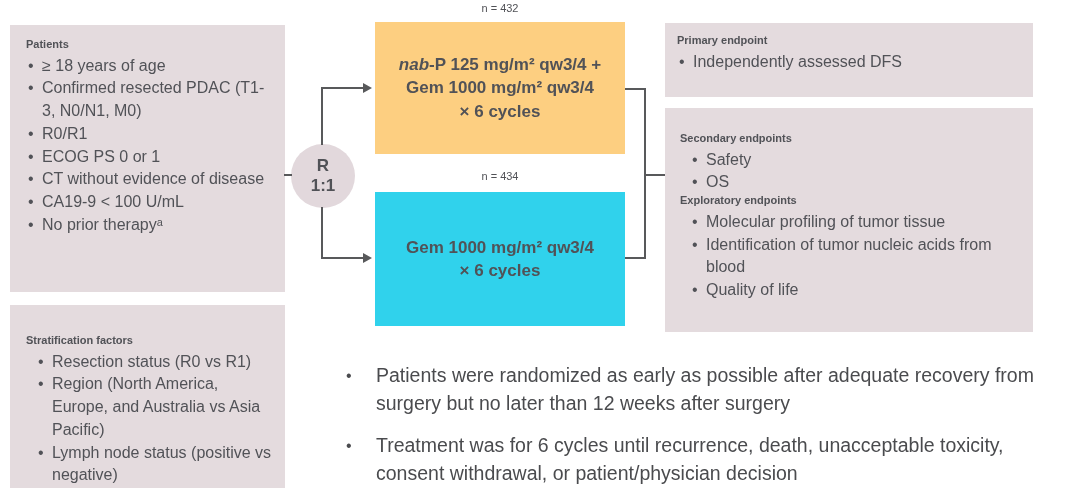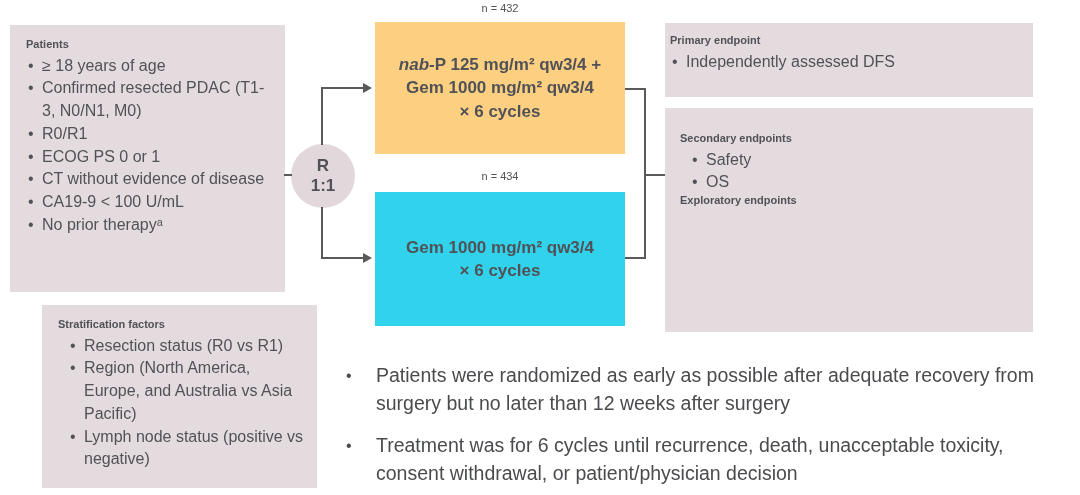--- a/index.html
+++ b/index.html
@@ -17,21 +17,21 @@
   
   .panel{position:absolute;background:var(--panel_bg);box-sizing:border-box;}
   .panel .title{font-weight:700;font-size:11px;line-height:1.25;}
   .blist{list-style:none;margin:3px 0 0 0;padding:0;font-size:16px;line-height:1.42;}
   .blist li{position:relative;padding-left:16px;}
   .blist li::before{content:"•";position:absolute;left:2px;top:0;}
   .blist.indented{margin-left:10px;}
 
   
   .patients-box{left:10px;top:25px;width:275px;height:267px;padding:13px 10px 10px 16px;}
-  .strat-box{left:10px;top:305px;width:275px;height:183px;padding:13px 8px 10px 16px;margin-left:32px;}
+  .strat-box{left:10px;top:305px;width:275px;height:183px;padding:29px 8px 10px 16px;}
 
   
   .n-label{position:absolute;width:250px;text-align:center;font-size:11px;line-height:1.15;}
   .n1{left:375px;top:2px;}
   .n2{left:375px;top:170px;}
   .arm{position:absolute;left:375px;width:250px;display:flex;flex-direction:column;align-items:center;justify-content:center;
        text-align:center;font-weight:700;font-size:17px;line-height:1.38;box-sizing:border-box;}
   .arm1{top:22px;height:132px;background:var(--arm1_bg);}
   .arm2{top:192px;height:134px;background:var(--arm2_bg);}
   .italic{font-style:italic;}
@@ -42,21 +42,21 @@
             font-weight:700;font-size:17px;line-height:1.15;}
 
   
   .hline,.vline{position:absolute;background:var(--line);}
   .hline{height:2px;}
   .vline{width:2px;}
   .arrowhead{position:absolute;width:0;height:0;border-top:5px solid transparent;border-bottom:5px solid transparent;
              border-left:9px solid var(--line);}
 
   
-  .primary-box{left:665px;top:23px;width:368px;height:74px;padding:11px 10px 8px 5px;}
+  .primary-box{left:665px;top:23px;width:368px;height:74px;padding:11px 10px 8px 12px;}
   .endpoints-box{left:665px;top:108px;width:368px;height:224px;padding:24px 10px 10px 15px;}
 
   
   .notes{position:absolute;left:340px;top:362px;width:702px;list-style:none;margin:0;padding:0;
          font-size:19.5px;line-height:1.42;color:#4a4b4e;}
   .notes li{position:relative;padding-left:36px;margin-bottom:15px;}
   .notes li::before{content:"•";position:absolute;left:6px;top:0;font-size:16px;line-height:1.7;}
 </style>
 </head>
 <body>
@@ -122,20 +122,25 @@
     </ul>
   </div>
 
   <div class="panel endpoints-box">
     <div class="title">Secondary endpoints</div>
     <ul class="blist indented">
       <li>Safety</li>
       <li>OS</li>
     </ul>
     <div class="title">Exploratory endpoints</div>
+    <ul class="blist indented">
+      <li>Molecular profiling of tumor tissue</li>
+      <li>Identification of tumor nucleic acids from blood</li>
+      <li>Quality of life</li>
+    </ul>
   </div>
 
   <ul class="notes">
     <li>Patients were randomized as early as possible after adequate recovery from surgery but no later than 12 weeks after surgery</li>
     <li>Treatment was for 6 cycles until recurrence, death, unacceptable toxicity, consent withdrawal, or patient/physician decision</li>
   </ul>
 
 </div>
 
 </body></html>

